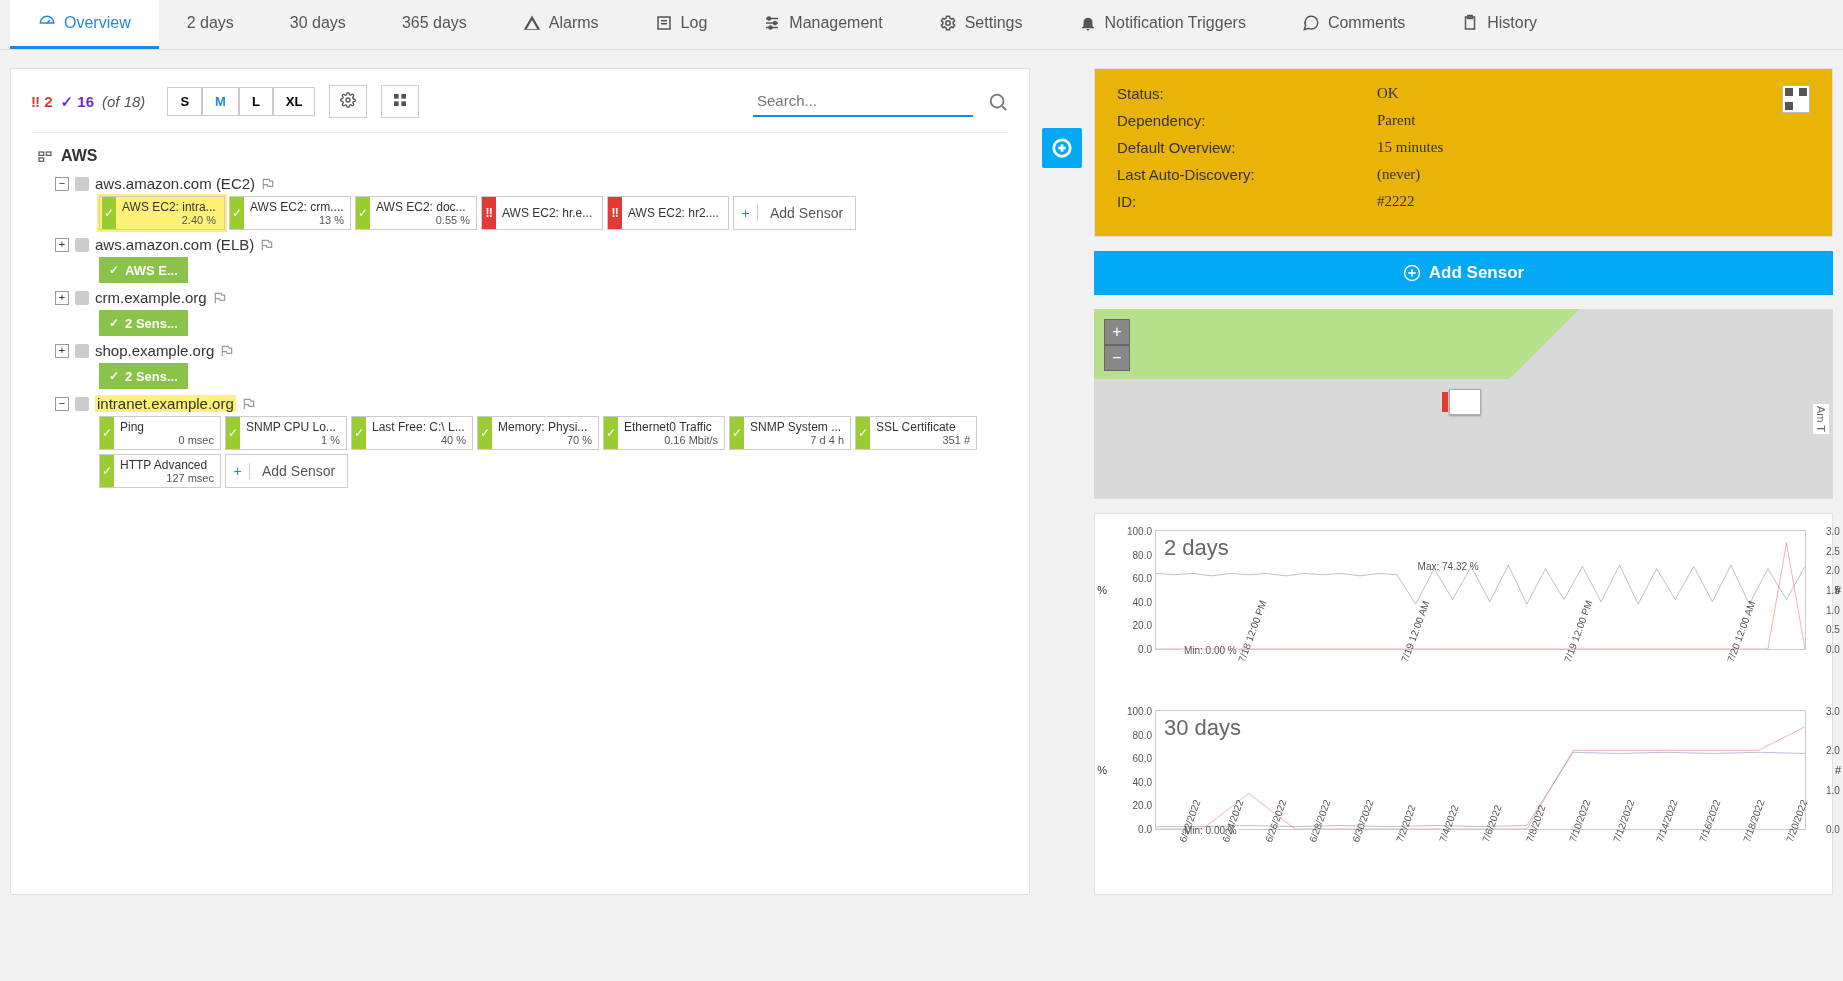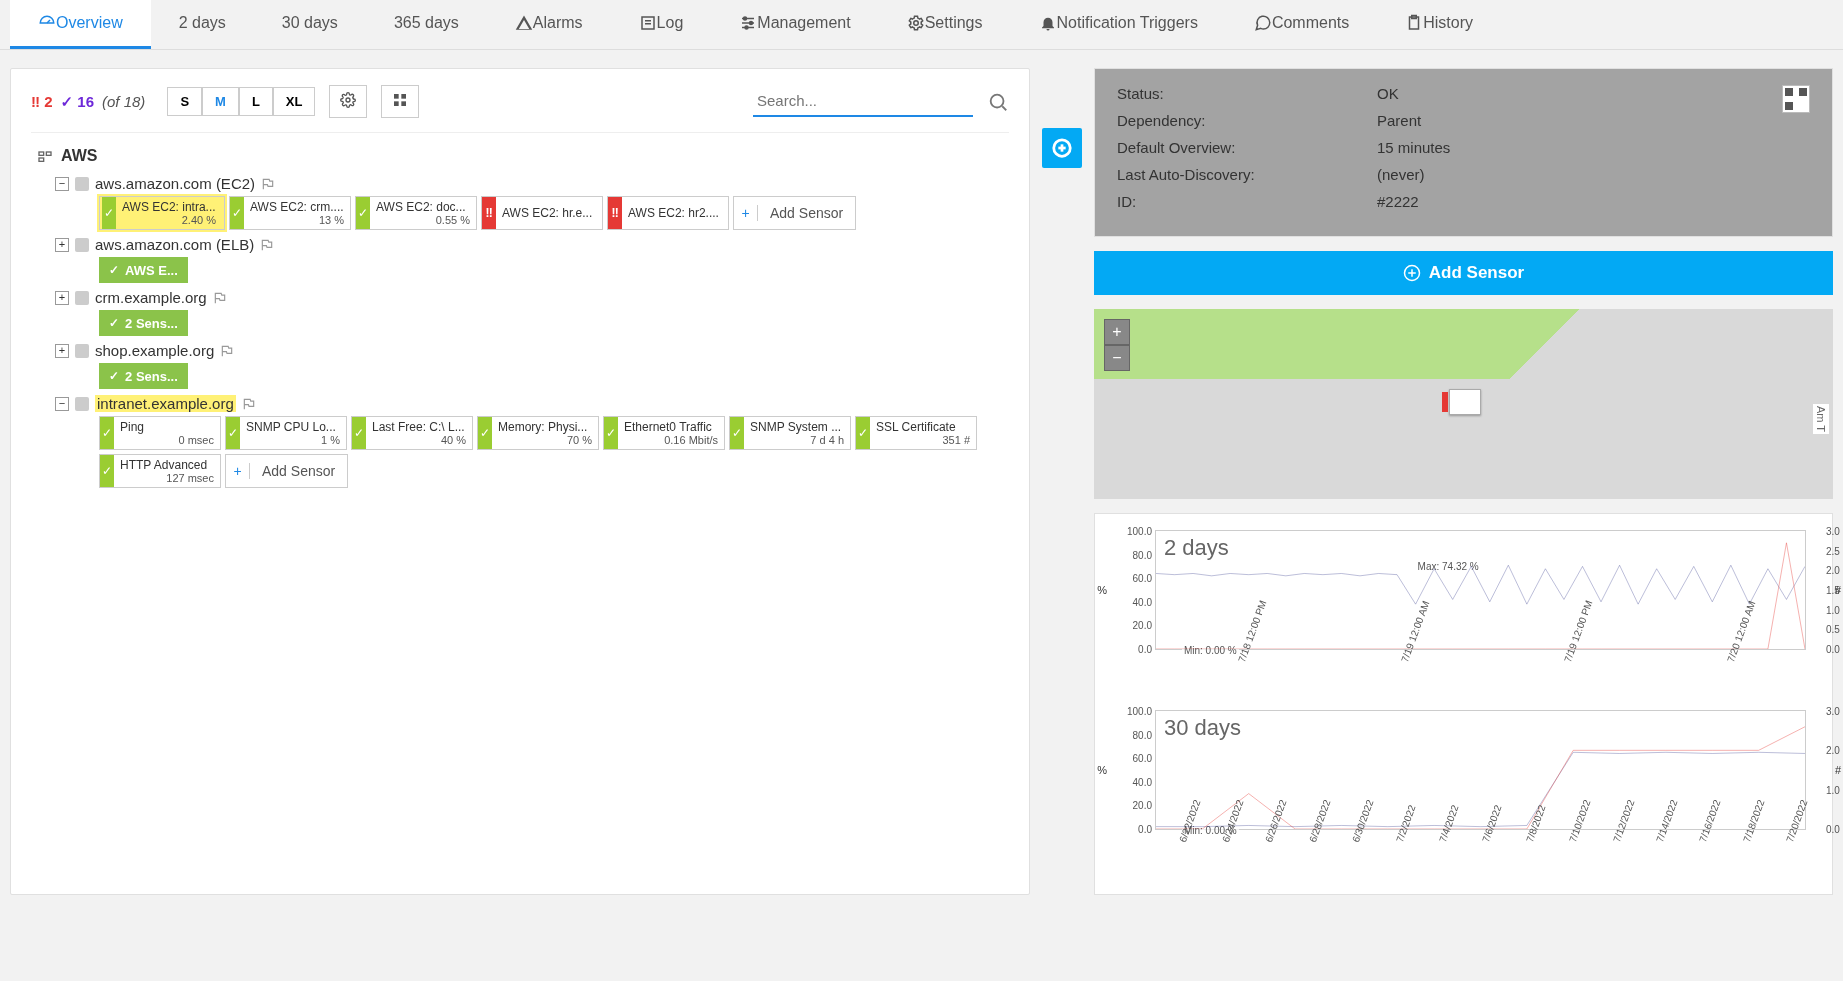--- a/index.html
+++ b/index.html
@@ -18,20 +18,21 @@
   background: #f2f2f2;
   border-bottom: 1px solid #ddd;
   padding: 0 10px;
   font-size: 16px;
   color: #555;
 }
 .tab {
   padding: 14px 28px;
   display: flex;
   align-items: center;
+  gap: 8px;
   cursor: pointer;
   border-bottom: 3px solid transparent;
 }
 .tab.active {
   color: #1e88e5;
   border-bottom-color: #1e88e5;
   background: #fff;
 }
 .tab-icon { width: 18px; height: 18px; }
 
@@ -84,24 +85,24 @@
 .sensor.hl .sensor-body { background: #fff176; }
 .add-sensor-box { display:flex; align-items:center; height:34px; border:1px solid #ccc; }
 .add-sensor-box .plus { width:24px; display:flex; align-items:center; justify-content:center; color:#1e88e5; border-right:1px solid #ccc;}
 .add-sensor-box .lbl { padding: 0 12px; color:#555;}
 
 .badge { display:inline-flex; align-items:center; height:26px; background:#8bc34a; color:#fff; font-weight:600; padding:0 10px; gap:6px; font-size:13px;}
 .badge::before{content:"✓"; font-size:12px;}
 
 
 .right { flex: 1; display:flex; flex-direction:column; gap:14px; }
-.info-card { background:#a3a3a3; border:1px solid #e0e0e0; padding:16px 22px; font-size:15px;}
+.info-card { background:#eab308; border:1px solid #e0e0e0; padding:16px 22px; font-size:15px;}
 .info-row { display:flex; margin-bottom:10px;}
 .info-row .k { width: 260px; }
-.info-row .v { font-weight:400;}
+.info-row .v { font-weight:400;font-family:Liberation Serif, serif;}
 .qr { width:28px; height:28px; background:#fff; border:1px solid #bbb; position:relative; float:right;}
 .qr::before,.qr::after{content:"";position:absolute;background:#555;}
 .qr::before{width:8px;height:8px;left:2px;top:2px;box-shadow:14px 0 #555,0 14px #555;}
 .addsensor-big { background:#03a9f4; color:#fff; font-weight:700; font-size:17px; padding:12px; text-align:center; display:flex; align-items:center; justify-content:center; gap:8px;}
 
 .map { background:#d9d9d9; height:190px; position:relative; overflow:hidden;}
 .map .green { position:absolute; left:0; top:0; right:0; height:70px; background:linear-gradient(135deg,#b6e08a 60%, transparent 60%);}
 .zoom { position:absolute; left:10px; top:10px; display:flex; flex-direction:column;}
 .zoom button{ width:26px;height:26px;background:#888;color:#fff;border:1px solid #666;font-size:16px;cursor:pointer;}
 .map .pin { position:absolute; left:48%; top:42%; width:32px; height:26px; background:#fff; border:1px solid #aaa; box-shadow:0 1px 2px rgba(0,0,0,.3);}

